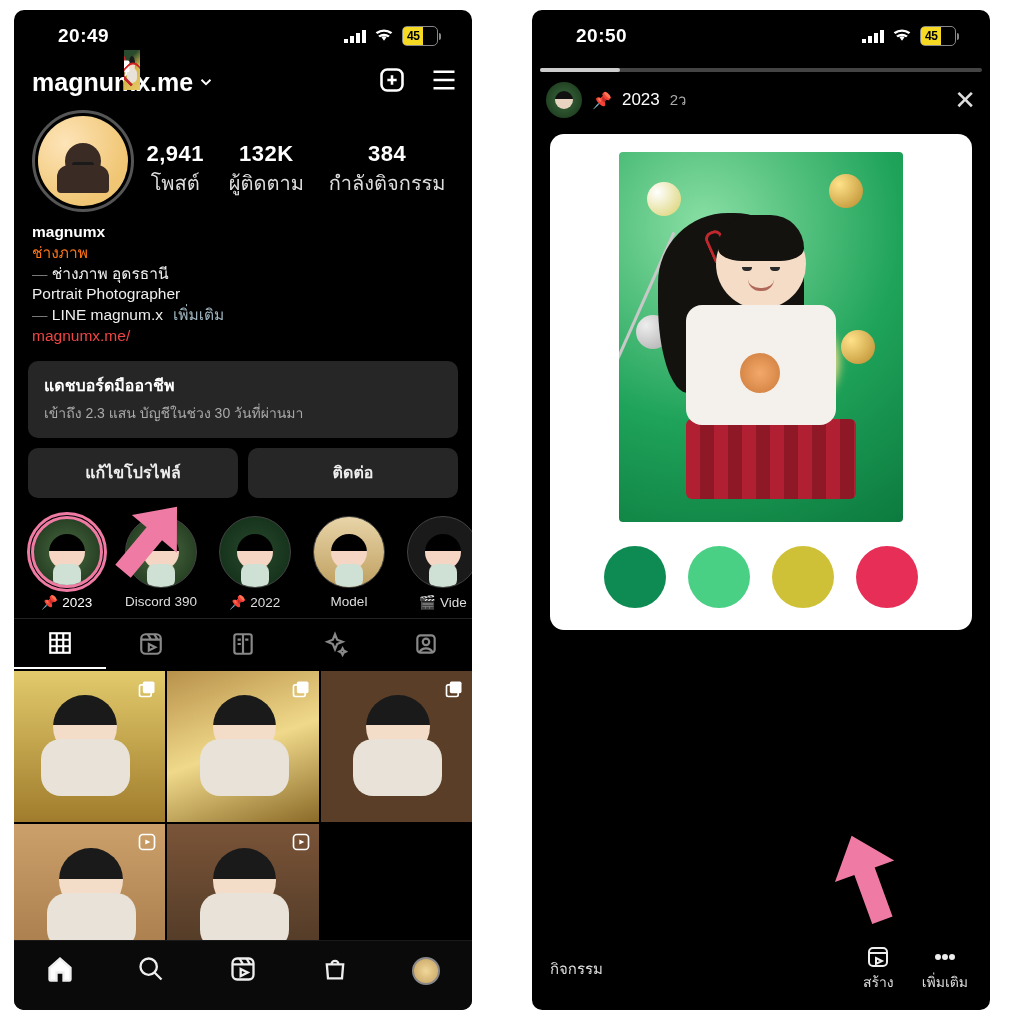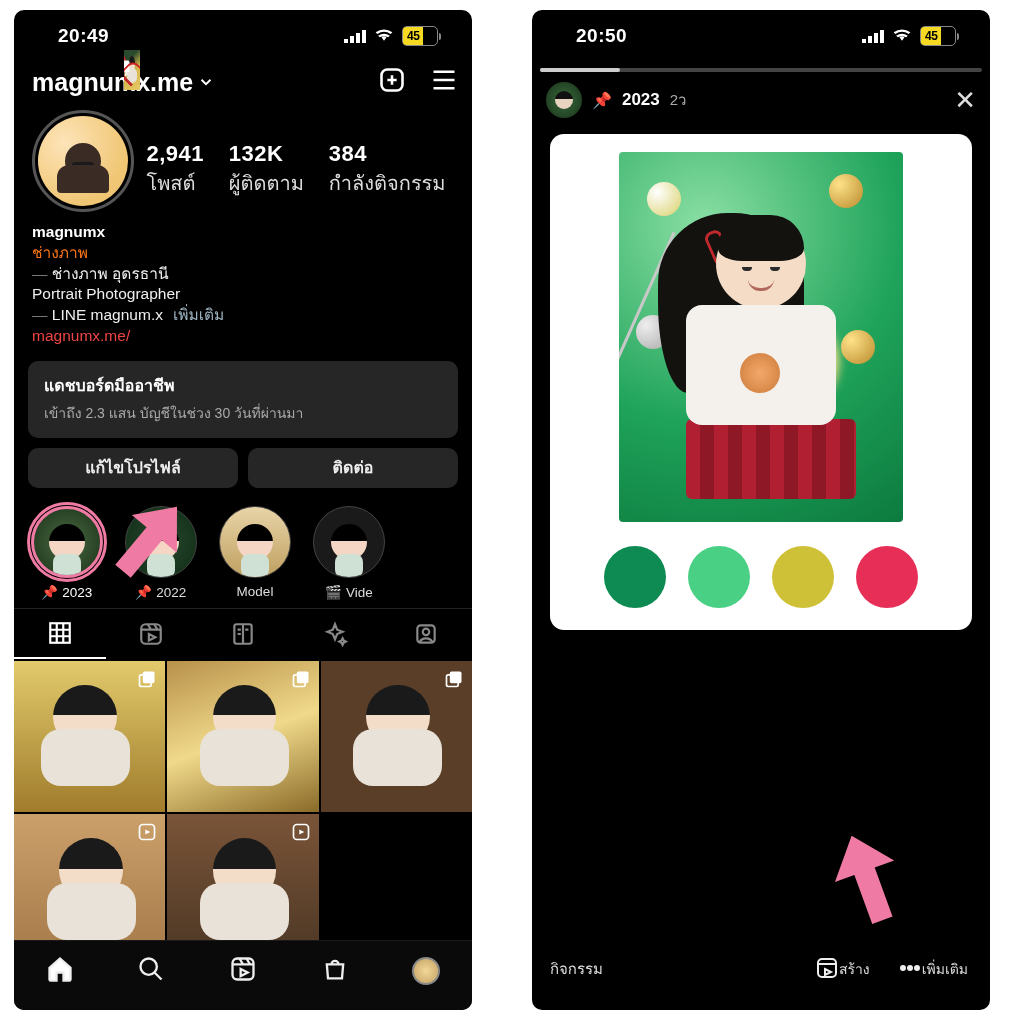--- a/index.html
+++ b/index.html
@@ -26,36 +26,36 @@
 
   .statsrow { display:flex; padding:4px 14px 0 18px; }
   .avatar-ring { width:102px; height:102px; border-radius:50%; border:3px solid #555; display:flex; align-items:center; justify-content:center; flex-shrink:0; }
   .avatar-in  { width:90px; height:90px; border-radius:50%; background:radial-gradient(circle at 30% 30%,#fde4b8,#f0c674 70%); display:flex; align-items:center; justify-content:center; }
   .avhead{width:36px;height:36px;border-radius:50%;background:#3a2b24;position:relative}
   .avhead::after{content:"";position:absolute;left:-8px;top:22px;width:52px;height:28px;background:#3a2b24;border-radius:12px 12px 4px 4px}
   .cam{position:absolute;left:50%;top:54%;width:22px;height:16px;background:#1a1a1a;border-radius:3px;transform:translateX(-50%)}
   .cam::before{content:"";position:absolute;left:6px;top:3px;width:10px;height:10px;border:1.5px solid #555;border-radius:50%}
 
   .stats{ flex:1; display:flex; justify-content:space-around; align-items:center; margin-top:18px }
-  .stat{ }
+  .stat{ text-align:center }
   .num{ font-size:22px; font-weight:700; letter-spacing:.5px }
   .lbl{ font-size:20px; color:#ddd }
 
   .bio{ padding:10px 18px 8px; font-size:15.5px; line-height:1.34; color:#eee }
   .bio .t{ font-weight:700; color:#fff }
   .bio .c{ color:#f97316 }
   .bio .more{ color:#9db4c0; margin-left:10px }
   .bio a{ color:#ef4444; text-decoration:none }
 
   .dashcard{ margin:6px 14px 10px; background:#262626; border-radius:10px; padding:12px 16px 14px }
   .dashcard .dt{ font-size:16px; font-weight:600 }
   .dashcard .ds{ font-size:14px; color:#a9a9a9; margin-top:4px }
 
   .btnrow{ display:flex; gap:10px; padding:0 14px }
-  .pbtn{ flex:1; background:#262626; color:#eee; border:none; border-radius:10px; height:40px; font-size:16px; font-weight:600 }
+  .pbtn{ flex:1; background:#262626; color:#eee; border:none; border-radius:10px; height:50px; font-size:16px; font-weight:600 }
 
   .hlrow{ display:flex; gap:12px; padding:18px 0 8px 12px; overflow:hidden; position:relative }
   .hl{ width:82px; flex-shrink:0; text-align:center; position:relative }
   .hlc{ width:72px; height:72px; border-radius:50%; border:1px solid #444; margin:0 auto 6px; background:radial-gradient(circle,#4a6b42,#1a3018); overflow:hidden; display:flex; align-items:center; justify-content:center }
   .hlc.first{ border:3px solid #ef7aa3; outline:3px solid #ef7aa3; outline-offset:1px }
   .hlc.first + .hlt{ color:#fff }
   .hlgirl{width:36px;height:36px;border-radius:50%;background:linear-gradient(#000 48%,#f5d6c4 48%);position:relative}
   .hlgirl::after{content:"";position:absolute;left:4px;top:30px;width:28px;height:24px;background:#cfe0d4;border-radius:8px}
   .hlt{ font-size:13.5px; color:#ddd; white-space:nowrap }
 
@@ -88,21 +88,21 @@
   .bottombar .home svg{fill:#fff}
   .bottombar .pava{width:28px;height:28px;border-radius:50%;background:radial-gradient(circle,#f0d89a,#c4a060);border:2px solid #888}
 
   
   .story{ position:relative; height:870px; margin-top:2px }
   .sprog{ height:4px; background:#444; border-radius:2px; margin:6px 8px 10px }
   .sprog i{display:block;width:18%;height:100%;background:#ccc;border-radius:2px}
   .shead{ display:flex; align-items:center; gap:10px; padding:0 14px; position:relative }
   .sava{width:36px;height:36px;border-radius:50%;background:radial-gradient(circle,#3a6a3e,#183218);display:flex;align-items:center;justify-content:center}
   .sava i{width:18px;height:18px;border-radius:50%;background:linear-gradient(#111 45%,#e8d4c0 45%)}
-  .stitle{font-size:17px;font-weight:700}
+  .stitle{font-size:17px;font-weight:400}
   .sage{font-size:15px;color:#aaa}
   .sclose{margin-left:auto;font-size:26px;color:#ddd}
 
   .card{ background:#fff; border-radius:14px; margin:16px 18px 0; padding:18px 18px 22px; display:flex; flex-direction:column; align-items:center }
   .photo{ width:284px; height:370px; border-radius:4px; background:radial-gradient(circle at 30% 20%,#8adfa4,#1fa35a 55%,#0c7a3e); position:relative; overflow:hidden }
   .glow{position:absolute;left:40%;top:42%;width:110px;height:110px;border-radius:50%;background:radial-gradient(circle,#fffde8,#ffe08a 60%,transparent 70%);filter:blur(4px)}
   .ball{position:absolute;width:34px;height:34px;border-radius:50%}
   .ball.b1{left:10%;top:8%;background:radial-gradient(circle at 30% 30%,#fff,#d9d06a)}
   .ball.b2{left:74%;top:6%;background:radial-gradient(circle at 30% 30%,#ffe28a,#b88a2a)}
   .ball.b3{left:6%;top:44%;background:radial-gradient(circle at 30% 30%,#eee,#aaa)}
@@ -130,21 +130,21 @@
   .promo h1{ font-size:70px; font-weight:400; color:#fff; letter-spacing:-1px; margin-top:-6px }
   .promo .sub{ color:#b8e6cc; font-size:15px; margin-top:-4px }
   .dlwrap{ display:inline-flex; border:4px solid #ef7aa3; border-radius:16px; padding:4px; margin-top:10px }
   .dlbtn{ background:#fff; color:#0a78d6; border:none; border-radius:10px; padding:7px 20px; font-size:22px; font-weight:700; letter-spacing:1px; display:flex; align-items:center; gap:8px }
   .dlbtn svg{width:20px;height:20px;stroke:#0a78d6;stroke-width:2.5;fill:none}
 
   .arrow.a2{ left:290px; bottom:12px; transform:rotate(-20deg); width:90px; height:96px; z-index:4 }
 
   .storybar{ position:absolute; left:0; right:0; bottom:0; height:68px; display:flex; align-items:center; padding:0 22px 14px 18px; font-size:15px; color:#ddd }
   .sbgap{flex:1}
-  .sbic{ display:flex; flex-direction:row; align-items:center; font-size:14px; margin-left:28px }
+  .sbic{ display:flex; flex-direction:column; align-items:center; font-size:14px; margin-left:28px }
   .sbic svg{width:24px;height:24px;stroke:#eee;fill:none;stroke-width:2;margin-bottom:2px}
 </style>
 </head>
 <body>
 
 <div class="phone">
   <div class="status">
     <span>20:49</span>
     <span class="sright">
       <span class="signal">
@@ -228,20 +228,26 @@
         <path d="M50 0 L85 42 L62 42 L62 100 L38 100 L38 42 L15 42 Z"></path>
       </svg>
   </div>
 
   <div class="hlrow">
     <div class="hl">
         <div class="hlc first">
           <span class="hlgirl"></span>
         </div>
         <div class="hlt">📌 2023</div>
+      </div>
+    <div class="hl">
+        <div class="hlc">
+          <span class="hlgirl"></span>
+        </div>
+        <div class="hlt">Discord 390</div>
       </div>
     <div class="hl">
         <div class="hlc" style="background:radial-gradient(circle,#2a4a2e,#0e2a14)">
           <span class="hlgirl"></span>
         </div>
         <div class="hlt">📌 2022</div>
       </div>
     <div class="hl">
         <div class="hlc" style="background:linear-gradient(#e8d4a8,#bfa060)">
           <span class="hlgirl"></span>

